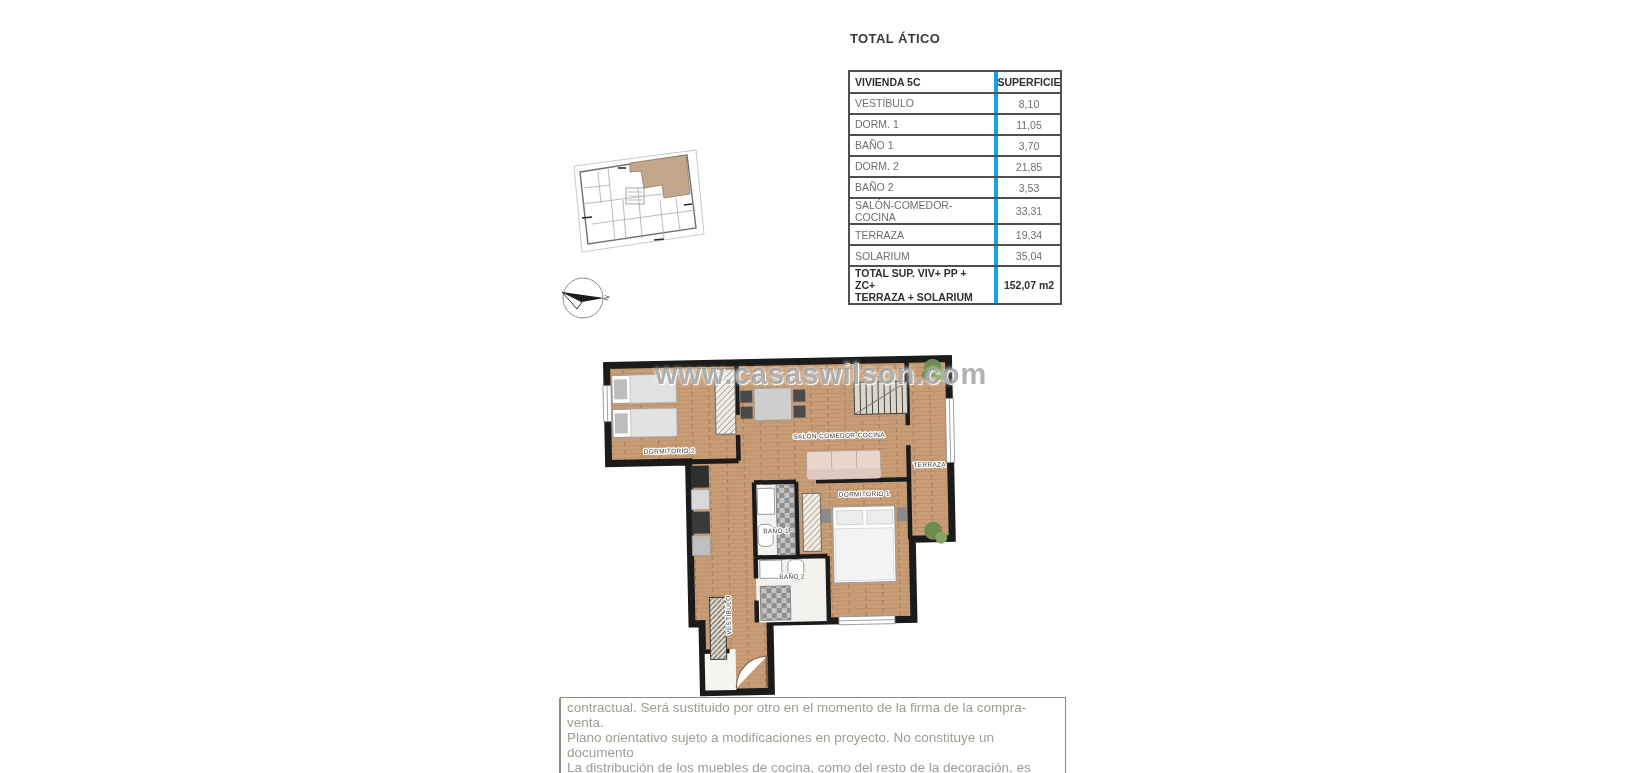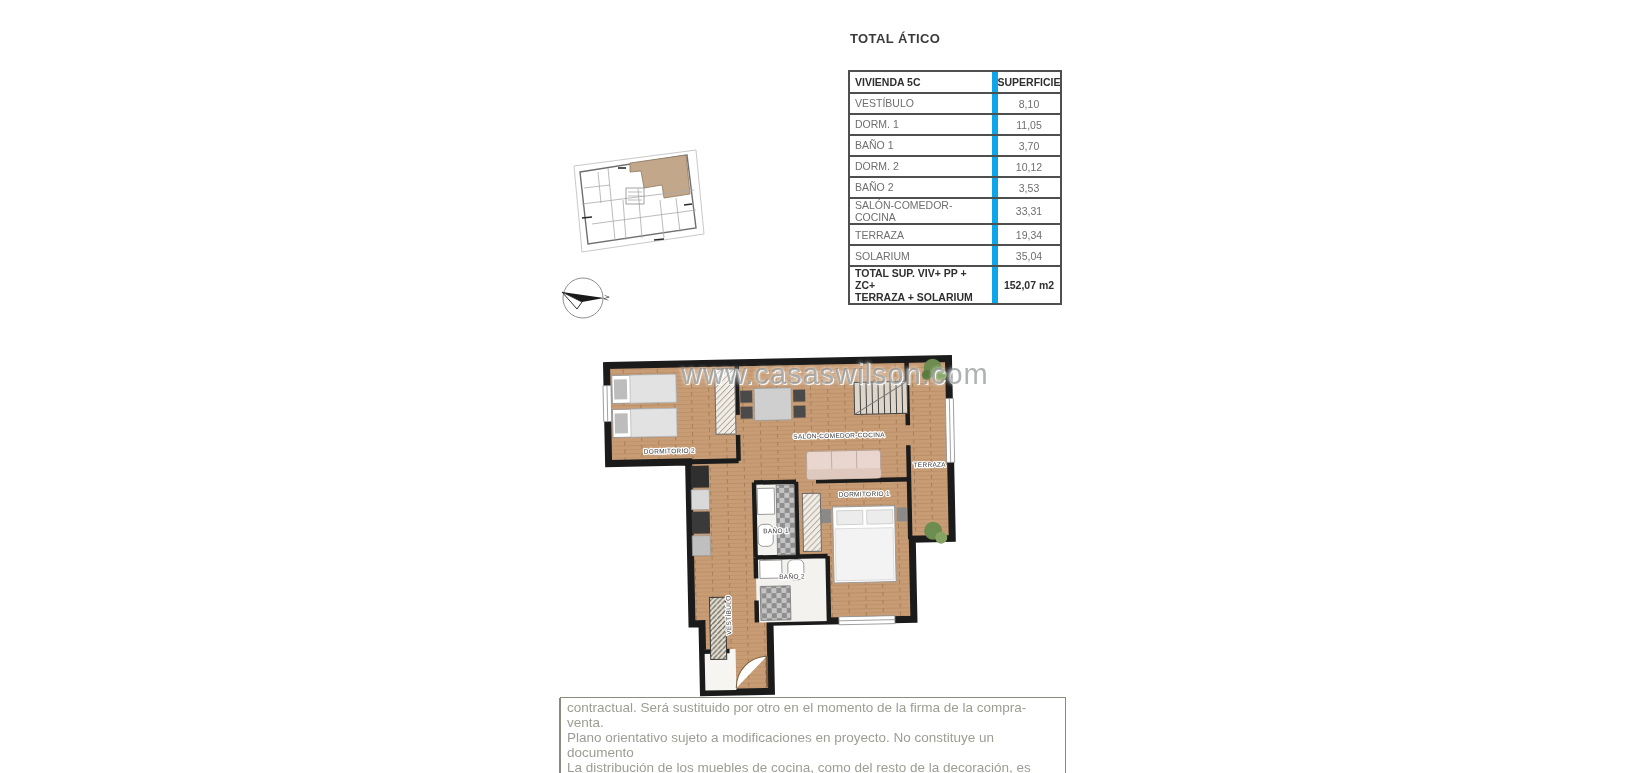--- a/index.html
+++ b/index.html
@@ -11,30 +11,30 @@
   #plan-title{left:850px;top:31px;font-size:13px;font-weight:bold;
     color:#3a3a3a;letter-spacing:.4px;}
 
   
   #areas-table{left:848px;top:70px;width:210px;border:2px solid #4f4f4f;
     background:#fff;font-size:10.5px;color:#6e6e6e;}
   .trow{display:flex;border-bottom:2px solid #4f4f4f;align-items:stretch;}
   .trow:last-child{border-bottom:none;}
   .tc{display:flex;align-items:center;}
   .tl{flex:1;padding:0 5px;white-space:pre-line;line-height:1.15;}
-  .tv{width:60px;border-left:6px solid #0ea5e9;justify-content:center;
+  .tv{width:60px;border-left:4px solid #0ea5e9;justify-content:center;
       text-align:center;padding:2px 1px;}
   .trow.hdr .tl,.trow.hdr .tv{font-weight:bold;color:#2f2f2f;}
   .trow.hdr{min-height:20px;}
   .trow.bold{font-weight:bold;color:#2f2f2f;}
   .trow.plain{min-height:19px;}
 
   
-  #watermark{left:655px;top:358px;width:360px;text-align:center;
-    font-size:29px;font-weight:normal;color:rgba(125,130,132,.62);
+  #watermark{left:655px;top:358px;width:360px;
+    font-size:29px;font-weight:bold;color:rgba(125,130,132,.62);
     letter-spacing:1px;text-shadow:0 0 4px #fff,1px 1px 0 rgba(255,255,255,.9);
     z-index:5;}
 
   
   #disclaimer{left:560px;top:697px;width:492px;border:1px solid #8b8b80;
     box-shadow:-2px 0 0 -1px #8b8b80;padding:2px 6px 4px 6px;
     font-size:13.5px;line-height:15px;color:#9d9d94;
     text-shadow:.5px .5px 0 #fff;}
   svg text{font-family:"Liberation Sans", sans-serif;}
 </style>
@@ -56,21 +56,21 @@
       <div class="trow plain">
         <div class="tc tl">DORM. 1</div>
         <div class="tc tv">11,05</div>
       </div>
       <div class="trow plain">
         <div class="tc tl">BAÑO 1</div>
         <div class="tc tv">3,70</div>
       </div>
       <div class="trow plain">
         <div class="tc tl">DORM. 2</div>
-        <div class="tc tv">10,12</div>
+        <div class="tc tv">21,85</div>
       </div>
       <div class="trow plain">
         <div class="tc tl">BAÑO 2</div>
         <div class="tc tv">3,53</div>
       </div>
       <div class="trow plain">
         <div class="tc tl">SALÓN-COMEDOR-COCINA</div>
         <div class="tc tv">33,31</div>
       </div>
       <div class="trow plain">

